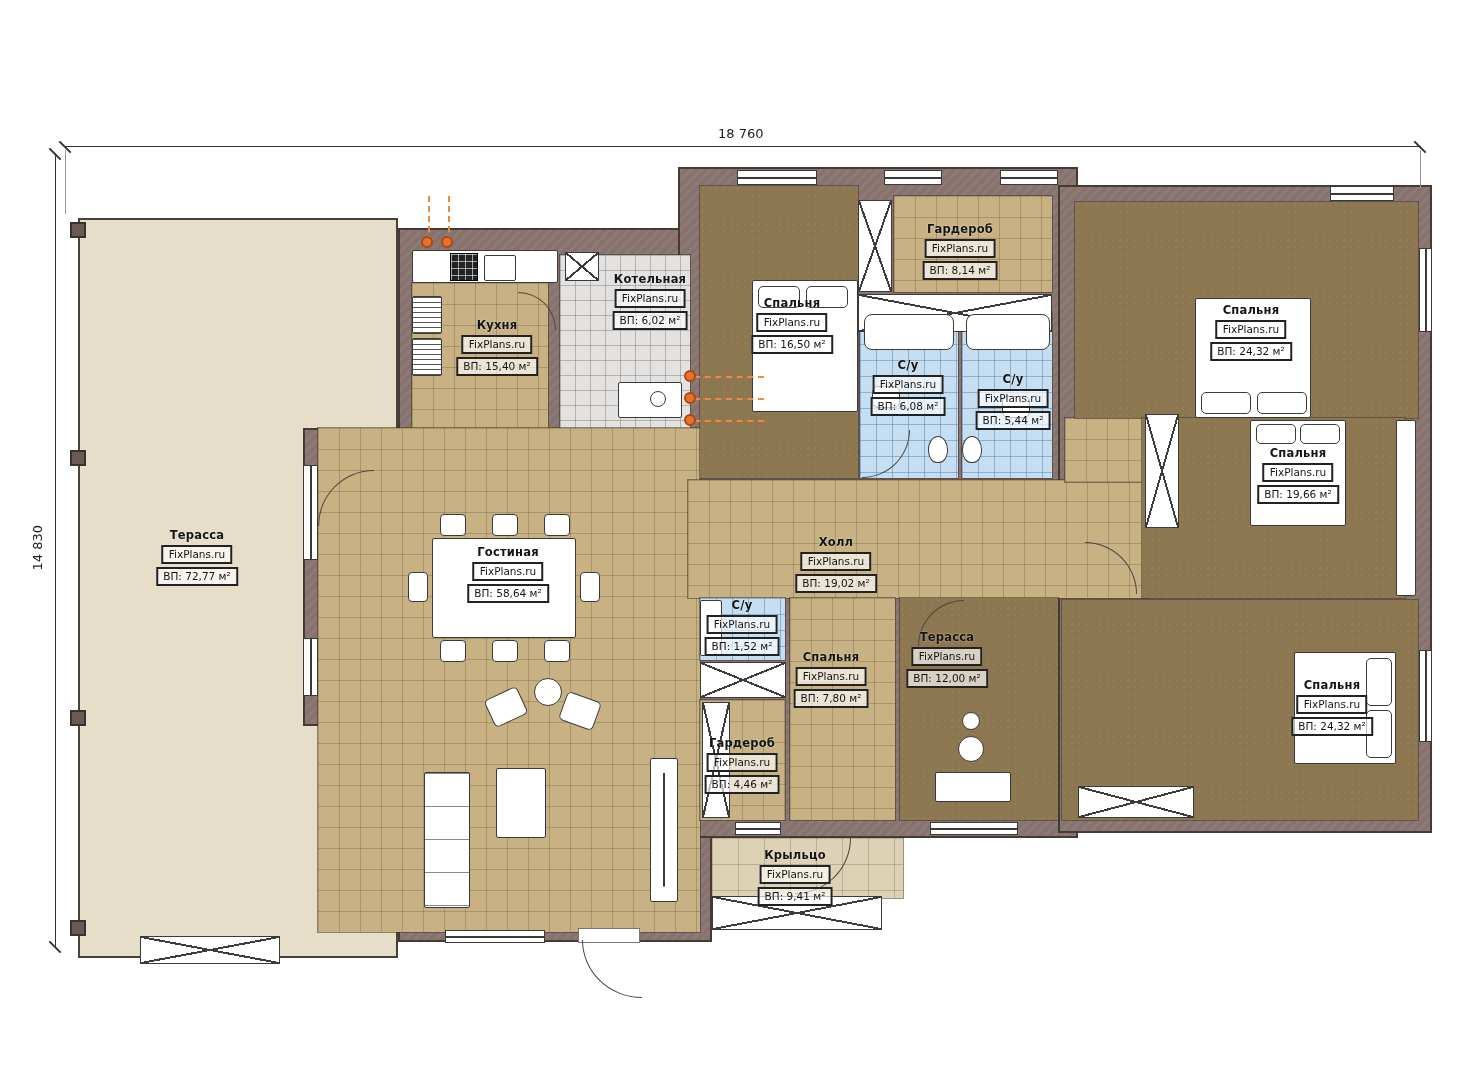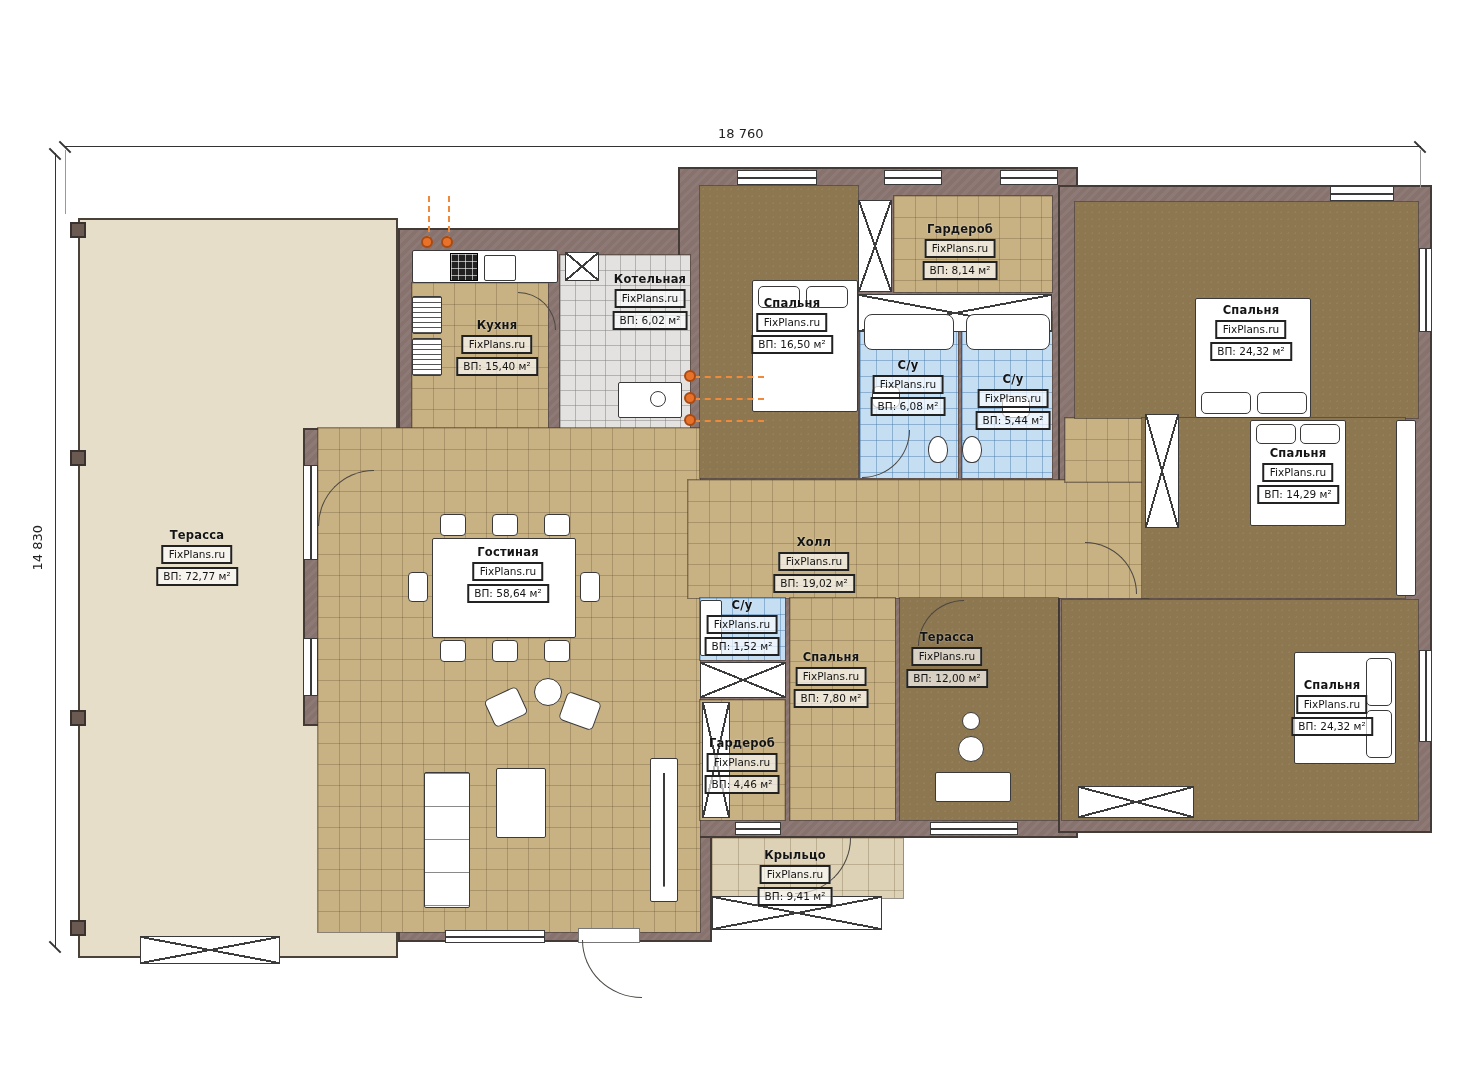--- a/index.html
+++ b/index.html
@@ -249,28 +249,28 @@
     <div class="bx">ВП: 5,44 м²</div>
   </div>
   <div class="rlabel" style="left:1251px;top:303px;">
     <div class="nm">Спальня</div>
     <div class="bx">FixPlans.ru</div>
     <div class="bx">ВП: 24,32 м²</div>
   </div>
   <div class="rlabel" style="left:1298px;top:446px;">
     <div class="nm">Спальня</div>
     <div class="bx">FixPlans.ru</div>
-    <div class="bx">ВП: 14,29 м²</div>
+    <div class="bx">ВП: 19,66 м²</div>
   </div>
   <div class="rlabel" style="left:508px;top:545px;">
     <div class="nm">Гостиная</div>
     <div class="bx">FixPlans.ru</div>
     <div class="bx">ВП: 58,64 м²</div>
   </div>
-  <div class="rlabel" style="left:814px;top:535px;">
+  <div class="rlabel" style="left:836px;top:535px;">
     <div class="nm">Холл</div>
     <div class="bx">FixPlans.ru</div>
     <div class="bx">ВП: 19,02 м²</div>
   </div>
   <div class="rlabel" style="left:742px;top:598px;">
     <div class="nm">С/у</div>
     <div class="bx">FixPlans.ru</div>
     <div class="bx">ВП: 1,52 м²</div>
   </div>
   <div class="rlabel" style="left:831px;top:650px;">

